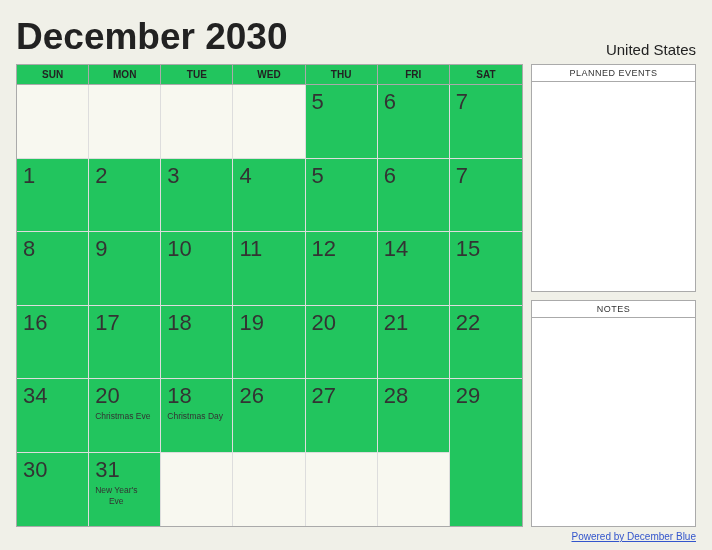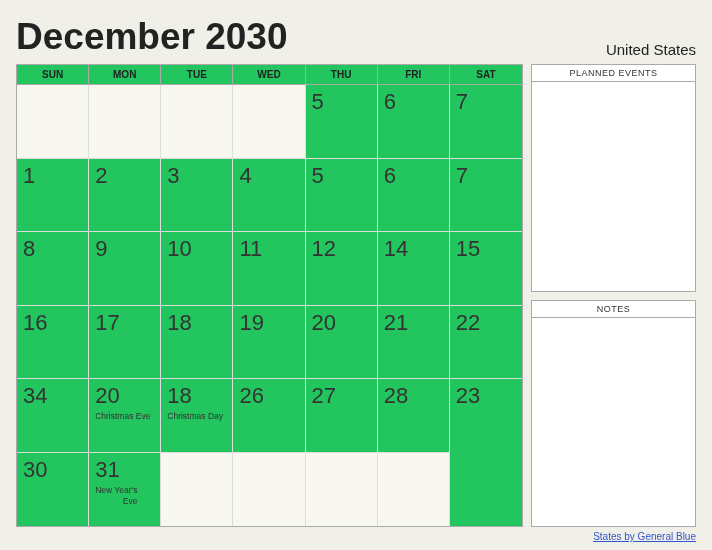--- a/index.html
+++ b/index.html
@@ -90,21 +90,21 @@
       font-size: 22px;
       color: #333;
       font-weight: normal;
       line-height: 1.2;
     }
     .event-label {
       font-size: 8.5px;
       color: #333;
       margin-top: 2px;
       line-height: 1.3;
-      text-align: right;
+      text-align: center;
     }
     .cal-cell.empty {
       background: #f8f8f0;
     }
     .sidebar {
       width: 165px;
       display: flex;
       flex-direction: column;
       gap: 8px;
     }
@@ -261,21 +261,21 @@
             <span class="day-num">26</span>
           </div>
         <div class="cal-cell">
             <span class="day-num">27</span>
           </div>
         <div class="cal-cell">
             <span class="day-num">28</span>
           </div>
 
         <div class="cal-cell last-row">
-            <span class="day-num">23</span>
+            <span class="day-num">29</span>
           </div>
         <div class="cal-cell last-row">
             <span class="day-num">30</span>
           </div>
         <div class="cal-cell last-row">
           <span class="day-num">31</span>
           <span class="event-label">New Year's<br>Eve</span>
         </div>
         <div class="cal-cell last-row empty"></div>
         <div class="cal-cell last-row empty"></div>
@@ -290,15 +290,15 @@
         <div class="sidebar-box-content"></div>
       </div>
       <div class="sidebar-box notes-box">
         <div class="sidebar-box-title">NOTES</div>
         <div class="sidebar-box-content"></div>
       </div>
     </div>
   </div>
 
   <div class="footer">
-    <a href="#">States by General Blue</a>
+    <a href="#">Powered by December Blue</a>
   </div>
 </div>
 
 </body></html>

